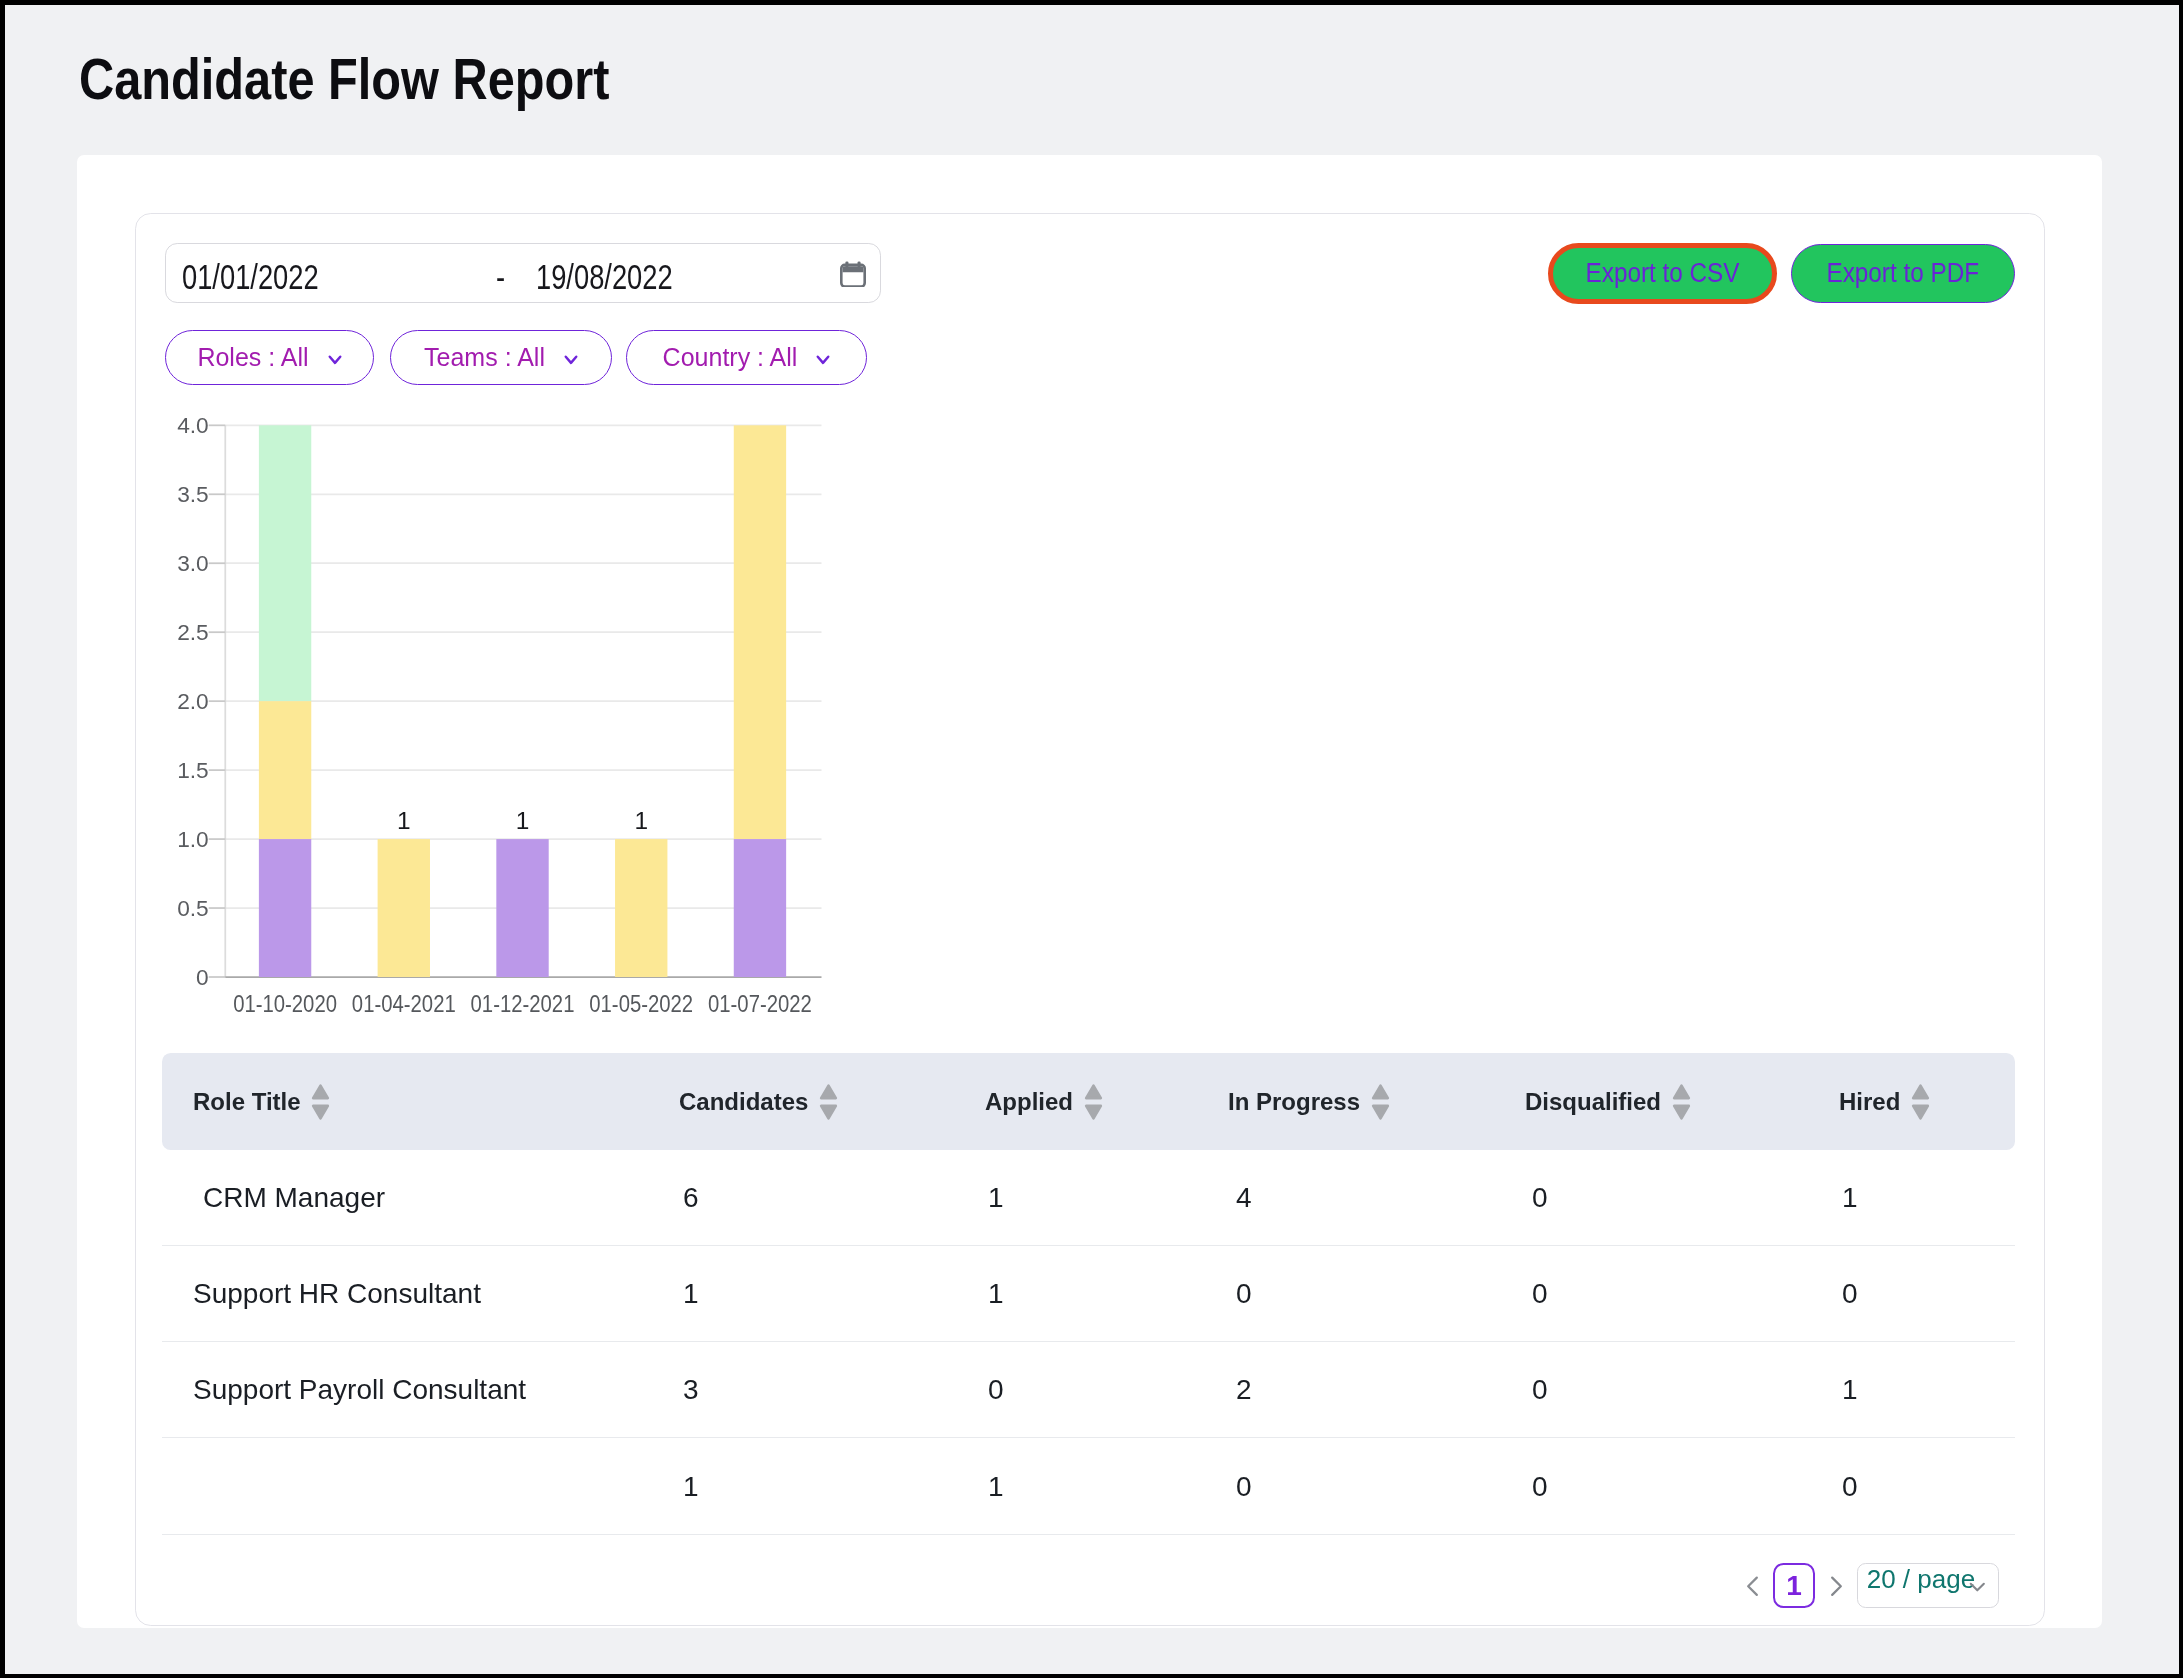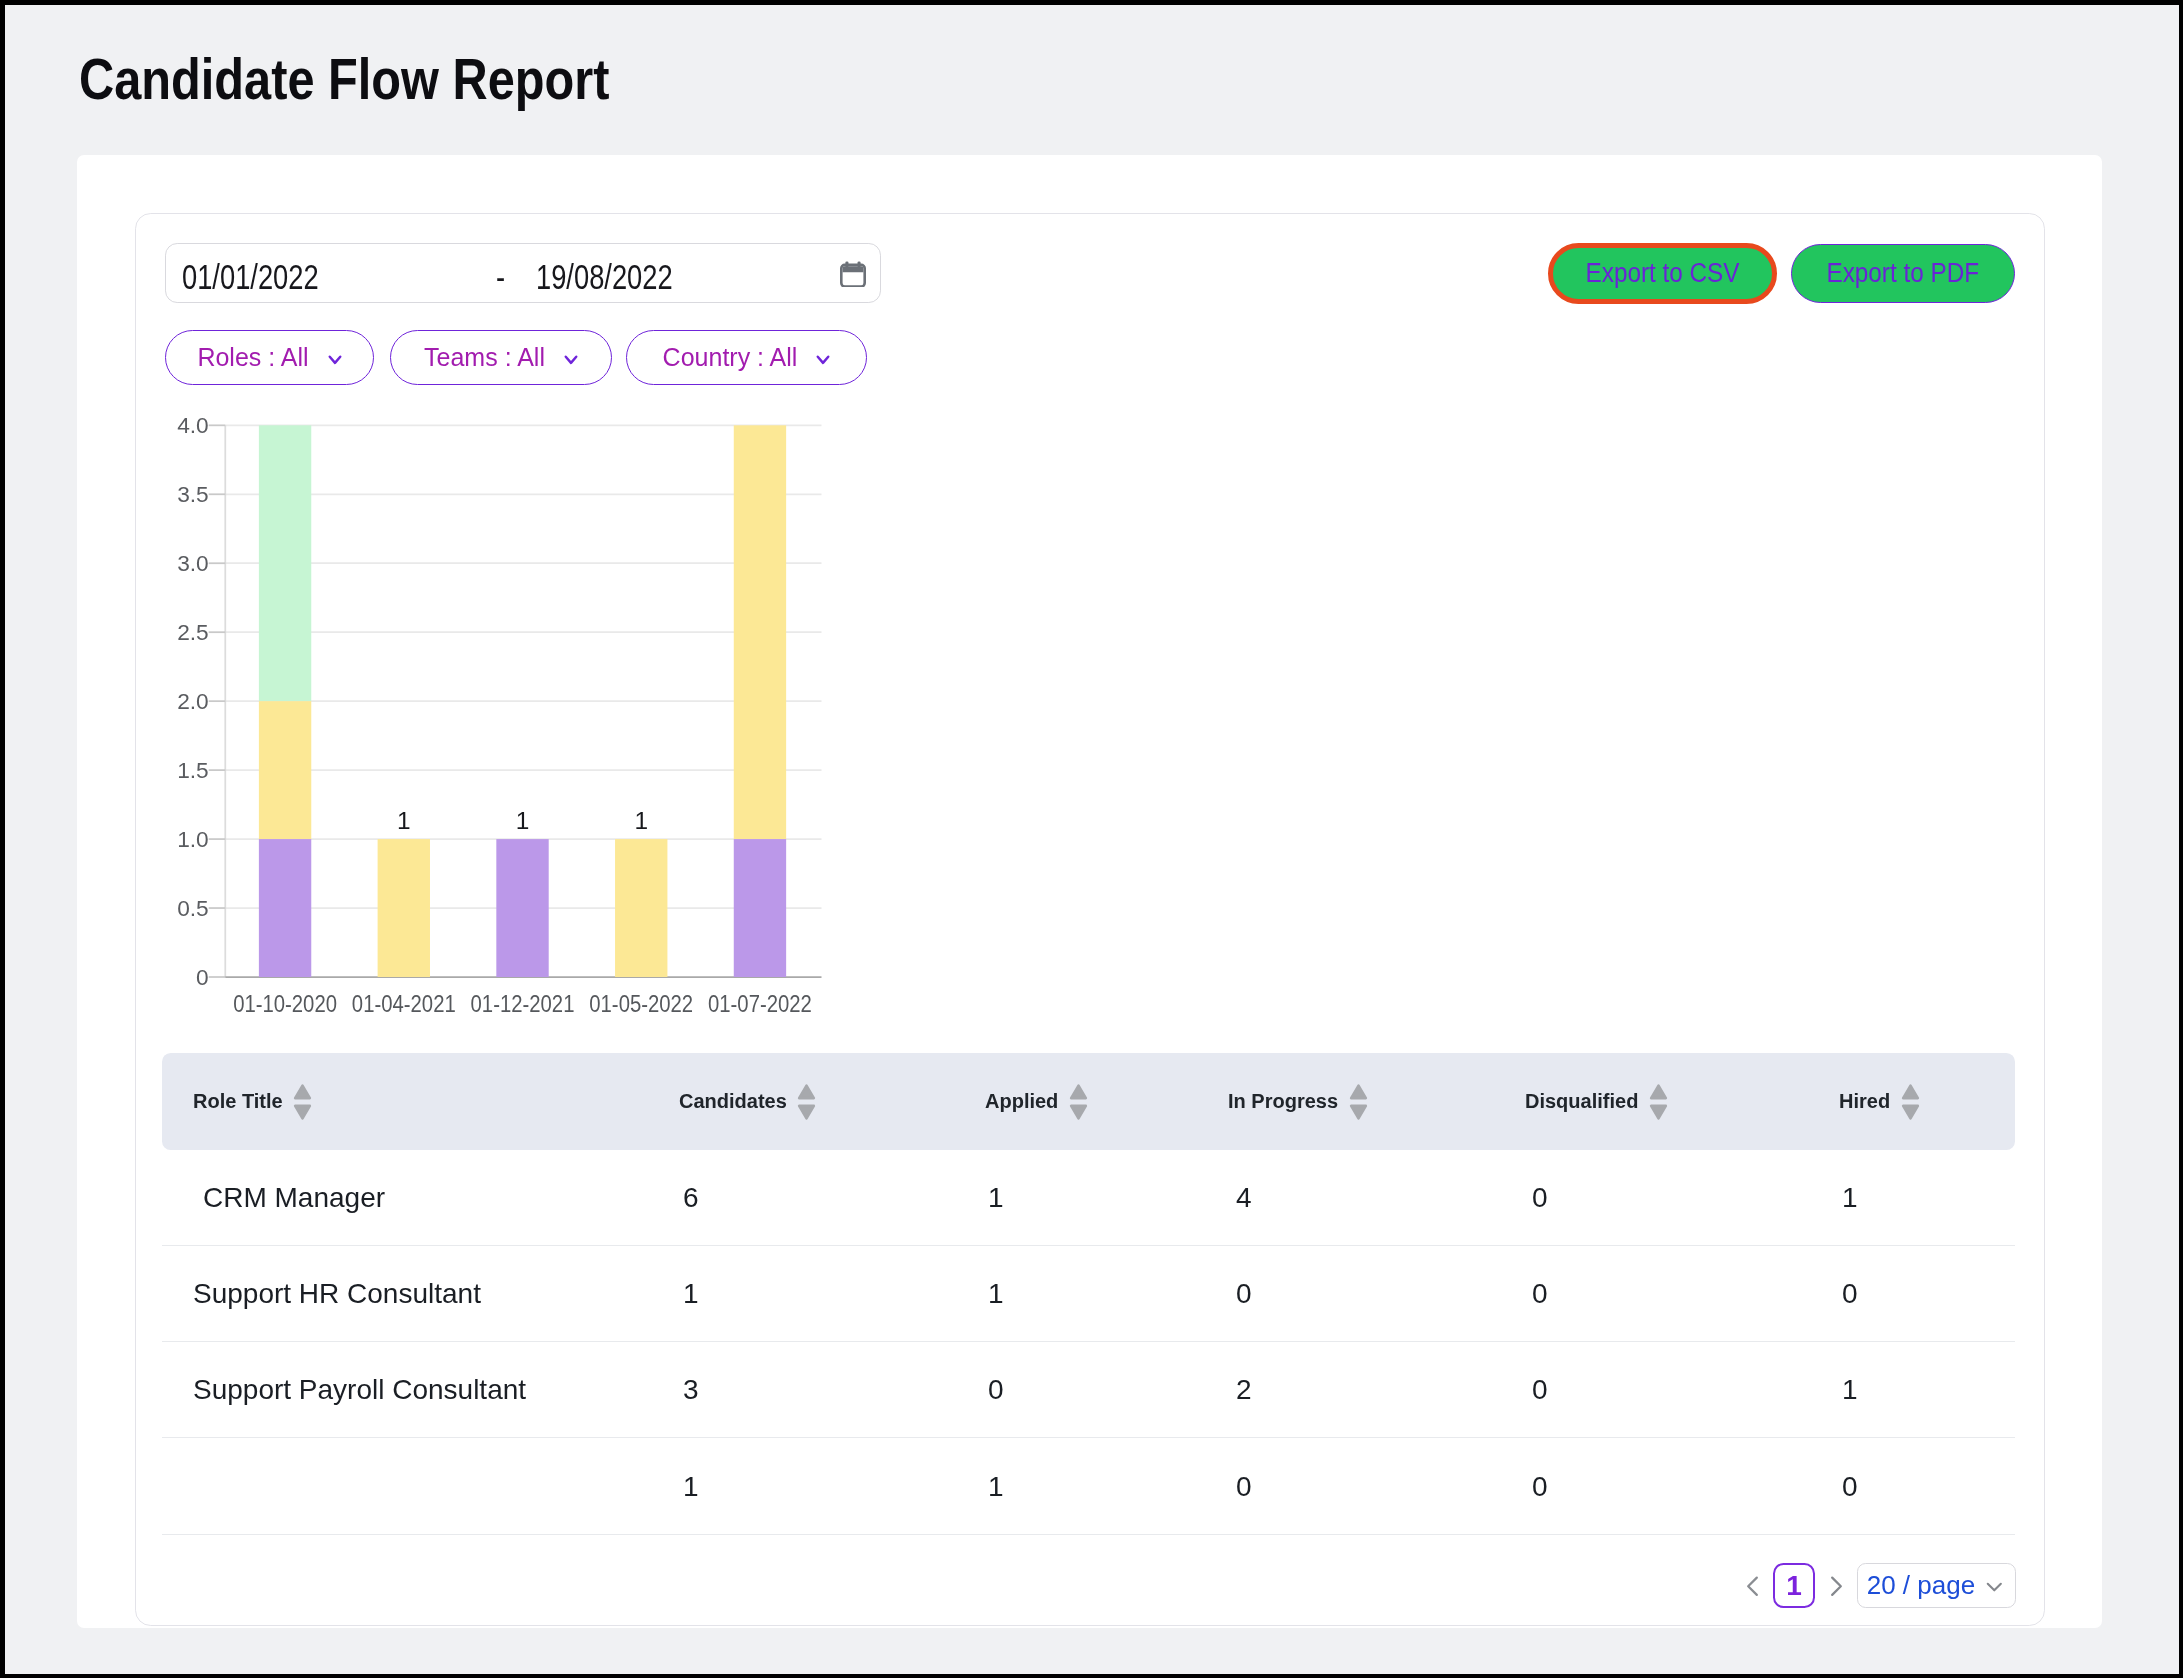--- a/index.html
+++ b/index.html
@@ -12,25 +12,25 @@
   #dateinput { position:absolute; left:165px; top:243px; width:716px; height:60px; border:1.7px solid #d9d9de; border-radius:12.2px; background:#fff; font-size:35px; color:#17171c; }
   #dateinput span { position:absolute; top:3.5px; line-height:57px; transform:scaleX(0.78); transform-origin:left center; }
   .btn { position:absolute; display:flex; align-items:center; justify-content:center; background:#22c55e; color:#6a23d6; font-size:27px; white-space:nowrap; }
   .btn span { transform:scaleX(0.9); }
   #csv { left:1548px; top:243px; width:229px; height:61px; border:5.2px solid #e8491d; border-radius:31px; }
   #pdf { left:1791px; top:244px; width:224px; height:59px; border:1.7px solid #6f24da; border-radius:30px; }
   .pill { position:absolute; top:330px; height:55px; border:1.7px solid #6f24da; border-radius:28px; display:flex; align-items:center; justify-content:center; gap:19px; color:#a21caf; font-size:25px; background:#fff; white-space:nowrap; }
   .pill svg { margin-top:5.2px; }
   #chart { position:absolute; left:131px; top:384px; }
   #thead { position:absolute; left:162px; top:1053px; width:1853px; height:97px; background:#e6e9f1; border-radius:8.7px; }
-  .hcol { position:absolute; top:0; height:100%; display:flex; align-items:center; gap:10.5px; font-size:20px; font-weight:bold; color:#20252b; white-space:nowrap; }
+  .hcol { position:absolute; top:0; height:100%; display:flex; align-items:center; gap:10.5px; font-size:24px; font-weight:bold; color:#20252b; white-space:nowrap; }
   .row { position:absolute; left:162px; width:1853px; height:96px; border-bottom:1.7px solid #e8eaed; }
   .cell { position:absolute; top:0; height:100%; display:flex; align-items:center; font-size:28px; color:#1a1e24; white-space:nowrap; }
   #pg1 { position:absolute; left:1773px; top:1563px; width:42px; height:45px; border:2.6px solid #7c2be0; border-radius:10.5px; display:flex; align-items:center; justify-content:center; font-size:28px; font-weight:bold; color:#7c22dd; }
-  #psel { position:absolute; left:1857px; top:1563px; width:159px; height:45px; border:1.7px solid #d8d8dd; border-radius:8.7px; display:flex; align-items:center; font-size:26px; color:#1d4ed8; }
+  #psel { position:absolute; left:1857px; top:1563px; width:142px; height:45px; border:1.7px solid #d8d8dd; border-radius:8.7px; display:flex; align-items:flex-start; font-size:26px; color:#0f766e; }
 </style>
 </head>
 <body>
   <div id="title">Candidate Flow Report</div>
   <div id="card"></div>
   <div id="inner"></div>
 
   <div id="dateinput">
     <span style="left:15.7px;">01/01/2022</span>
     <span style="left:330px;">-</span>

